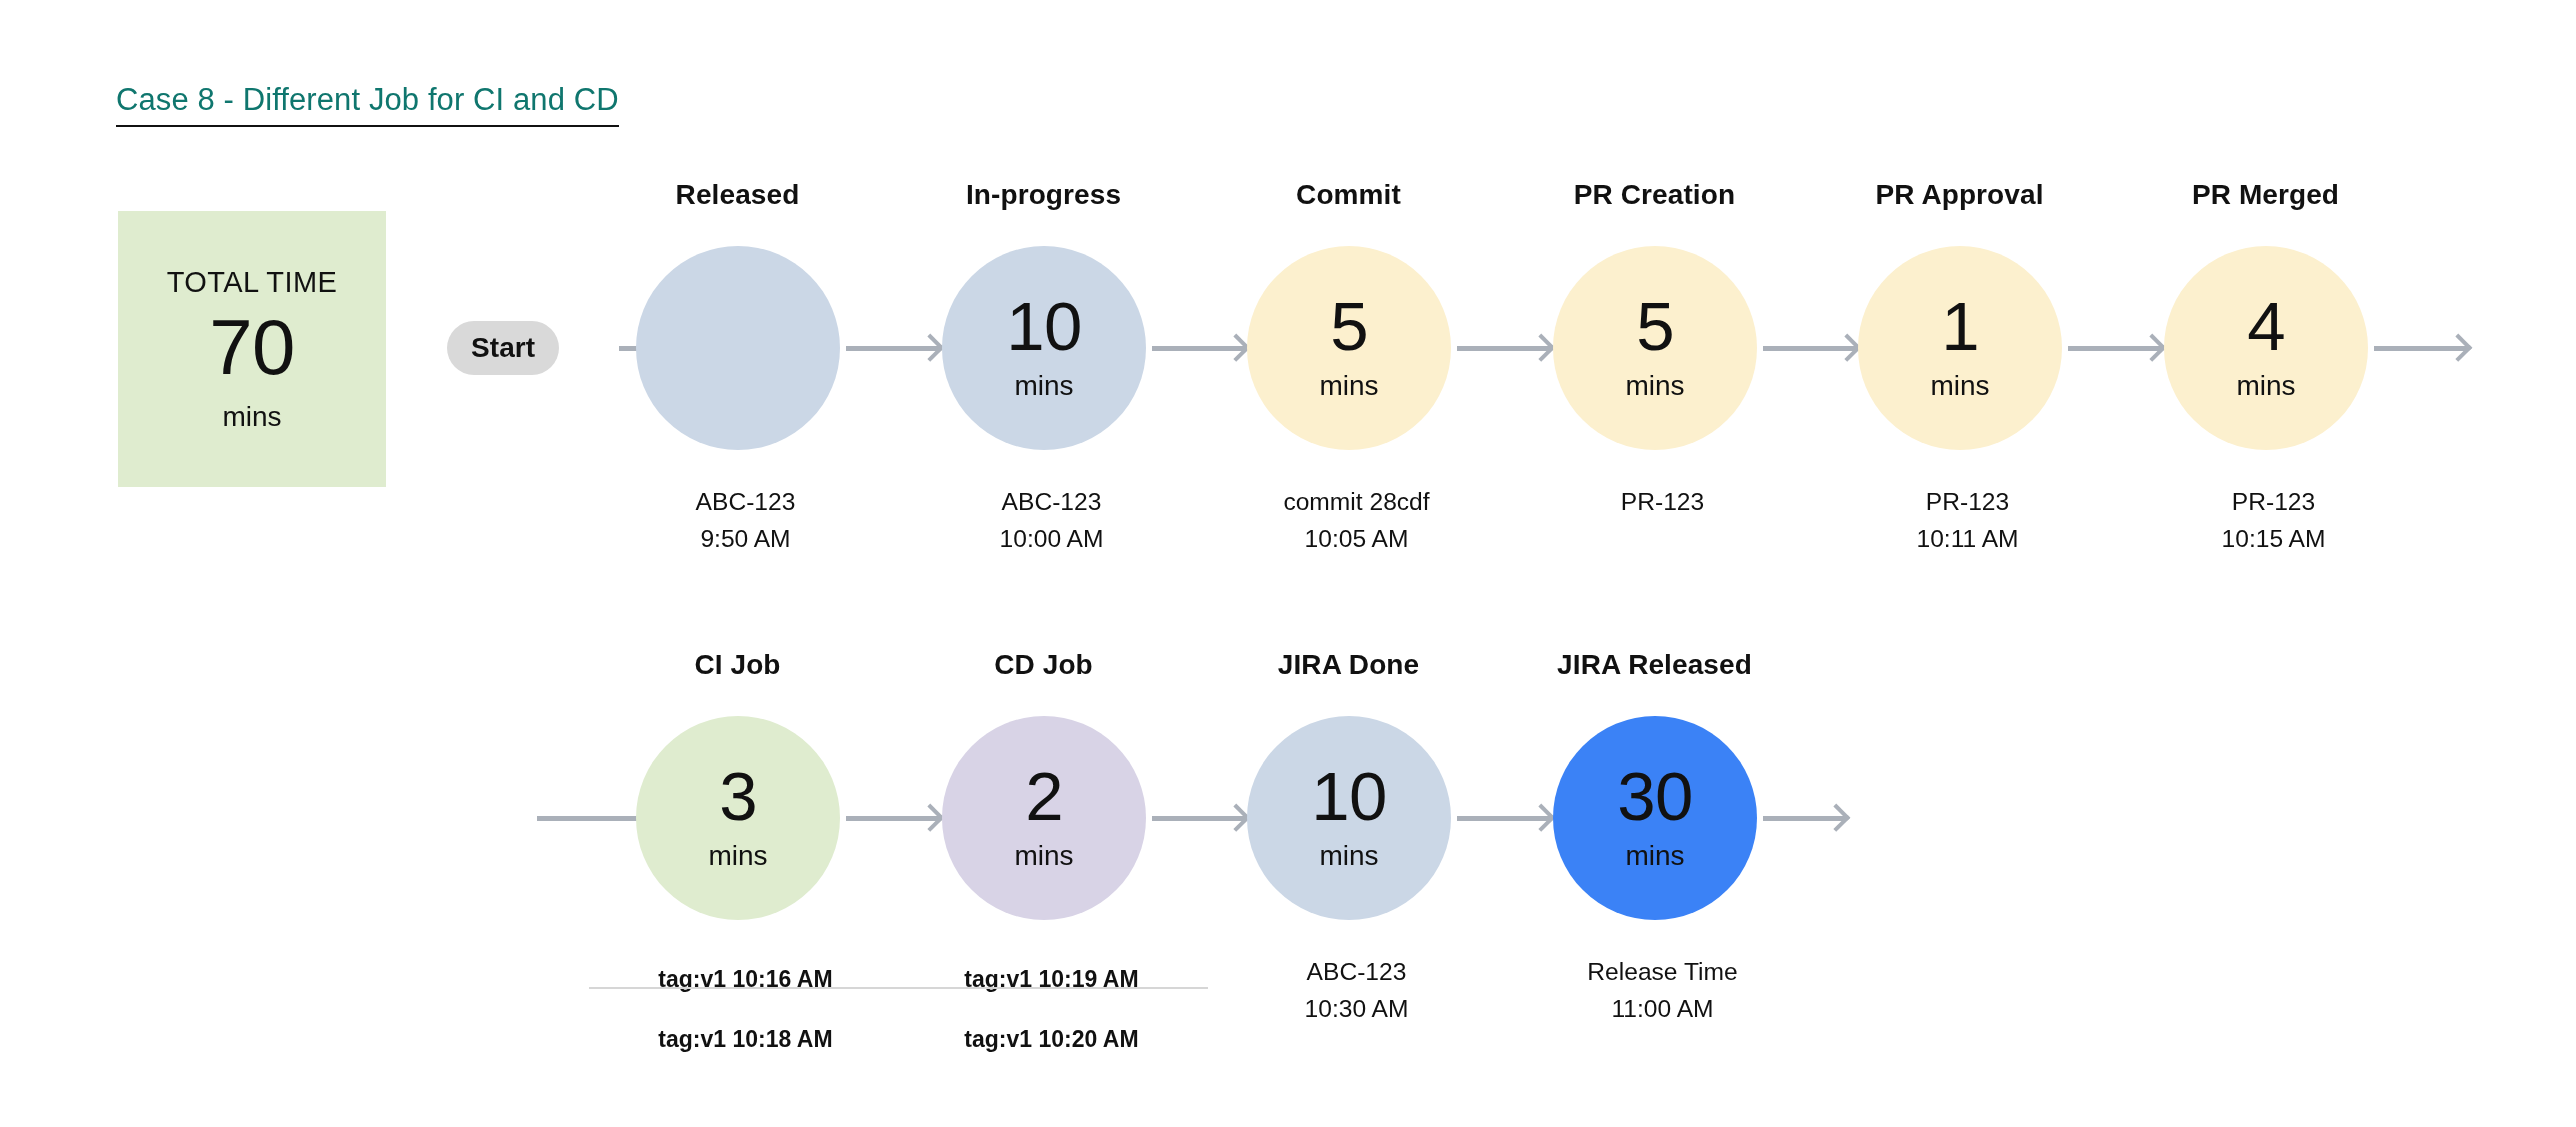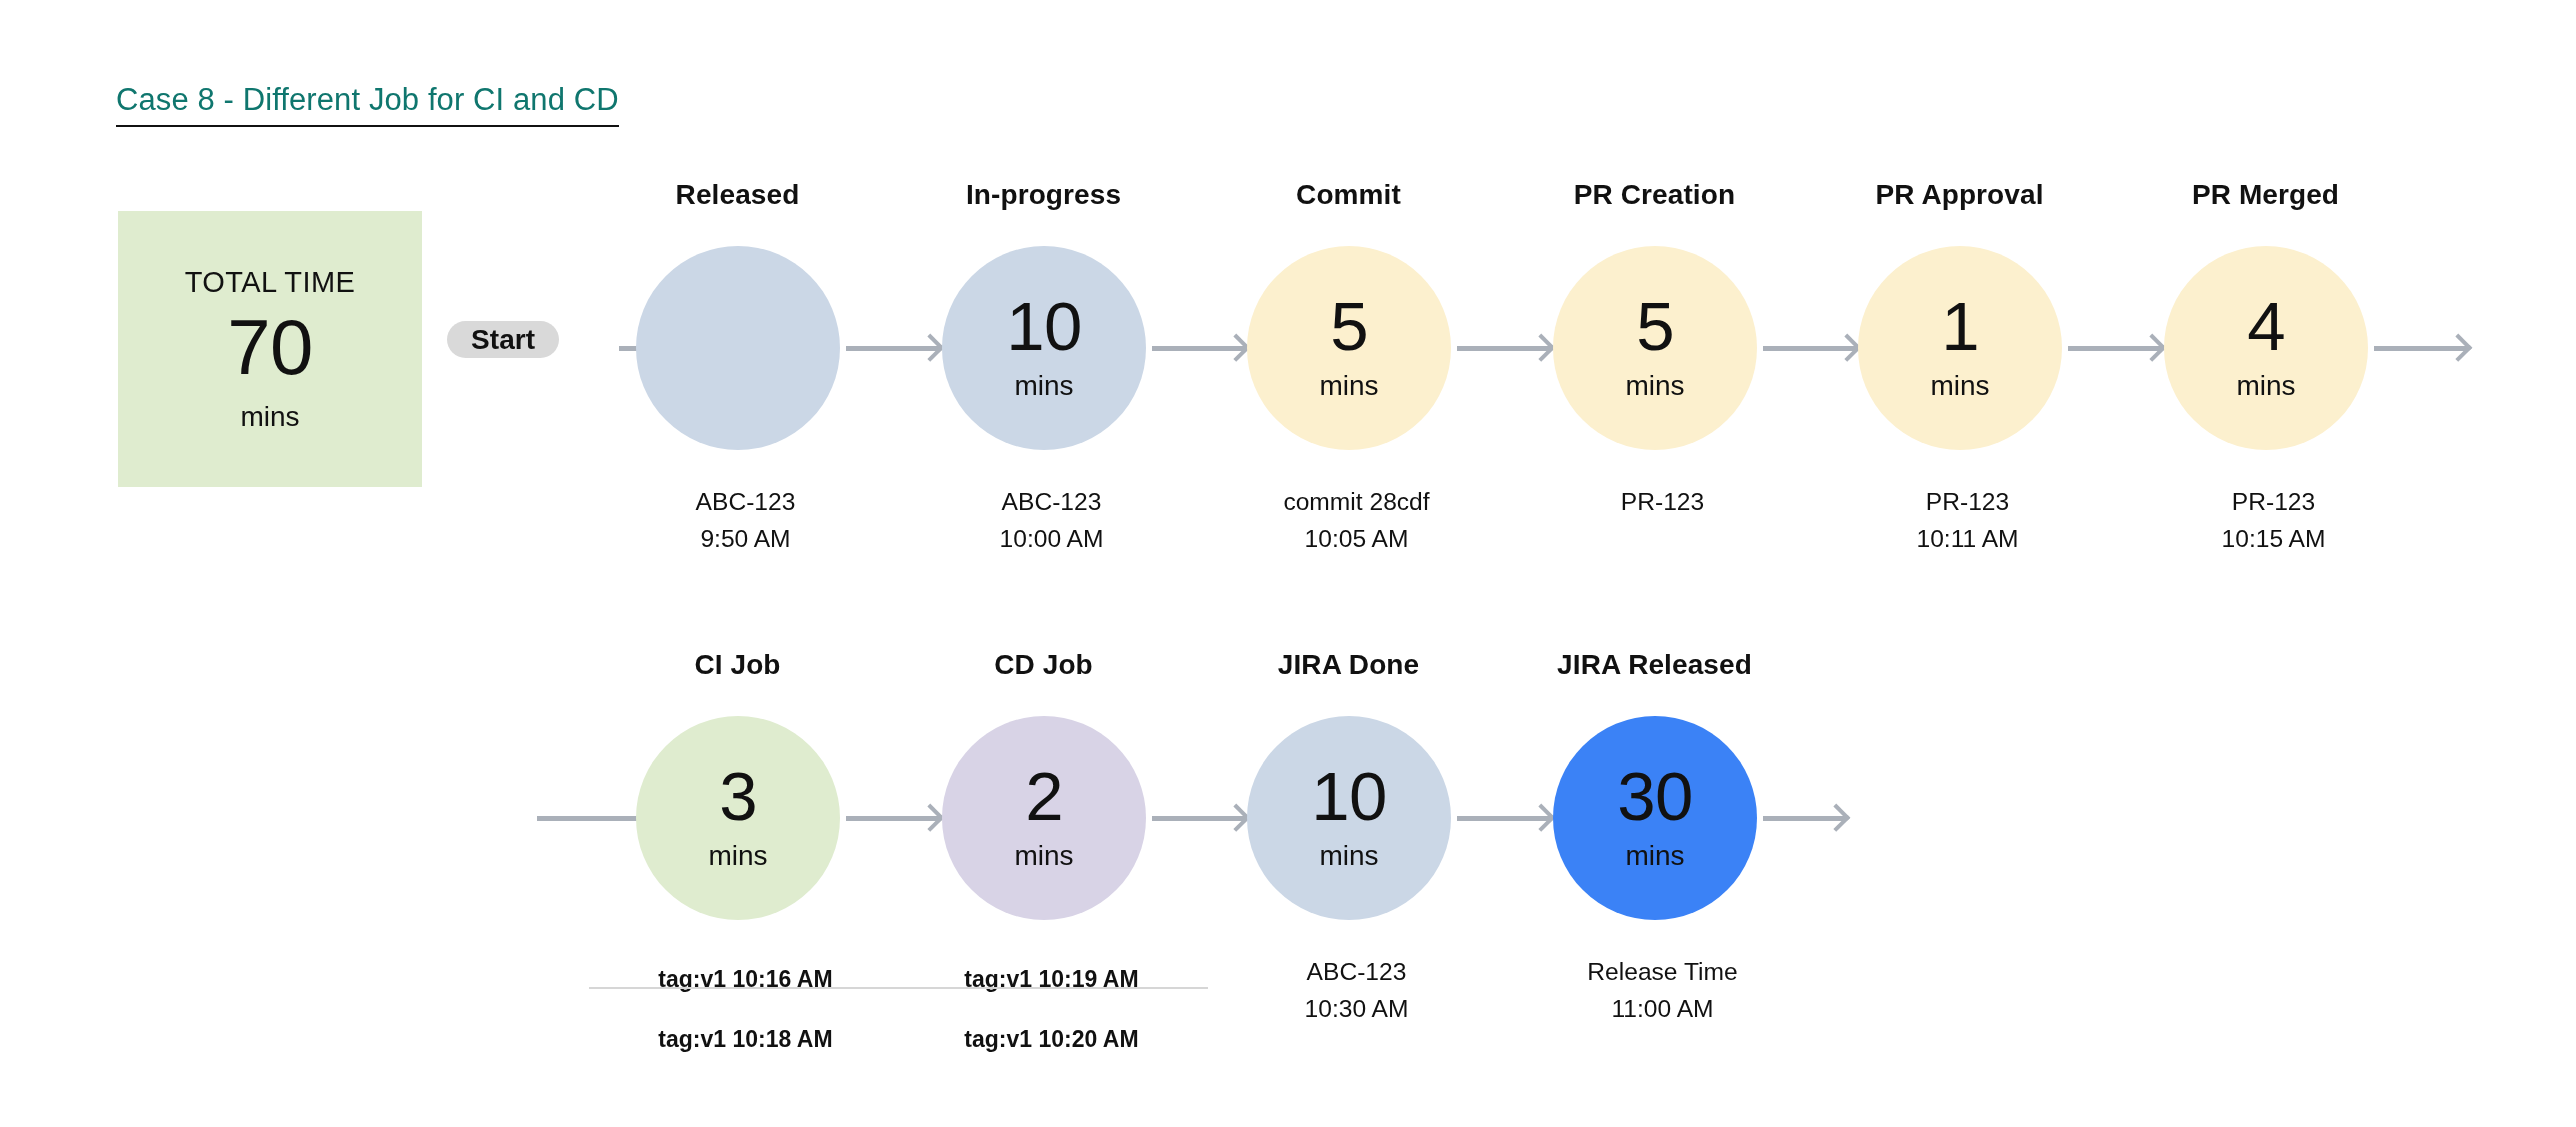--- a/index.html
+++ b/index.html
@@ -29,21 +29,21 @@
     border-bottom: 2.2px solid #111111;
     padding-bottom: 6.7px;
     white-space: nowrap;
   }
 
   
   .total-card {
     position: absolute;
     left: 118px;
     top: 211px;
-    width: 304px;
+    width: 268px;
     height: 276px;
     background: #dfeccf;
     display: flex;
     flex-direction: column;
     align-items: center;
     justify-content: center;
   }
   .total-card .tt-label {
     font-size: 29px;
     font-weight: 400;
@@ -168,21 +168,21 @@
     border-right: 4.5px solid #aab0b9;
     transform: translateY(-50%) rotate(45deg);
     transform-origin: center;
   }
 
   
   .pill {
     position: absolute;
     background: #d9d9d9;
     border-radius: 33px;
-    height: 37px;
+    height: 54px;
     display: flex;
     align-items: center;
     justify-content: center;
     padding: 0 24px;
     font-size: 28px;
     font-weight: 700;
     color: #111111;
     letter-spacing: 0.1px;
   }
   #start-pill { left: 447px; top: 321px; }

